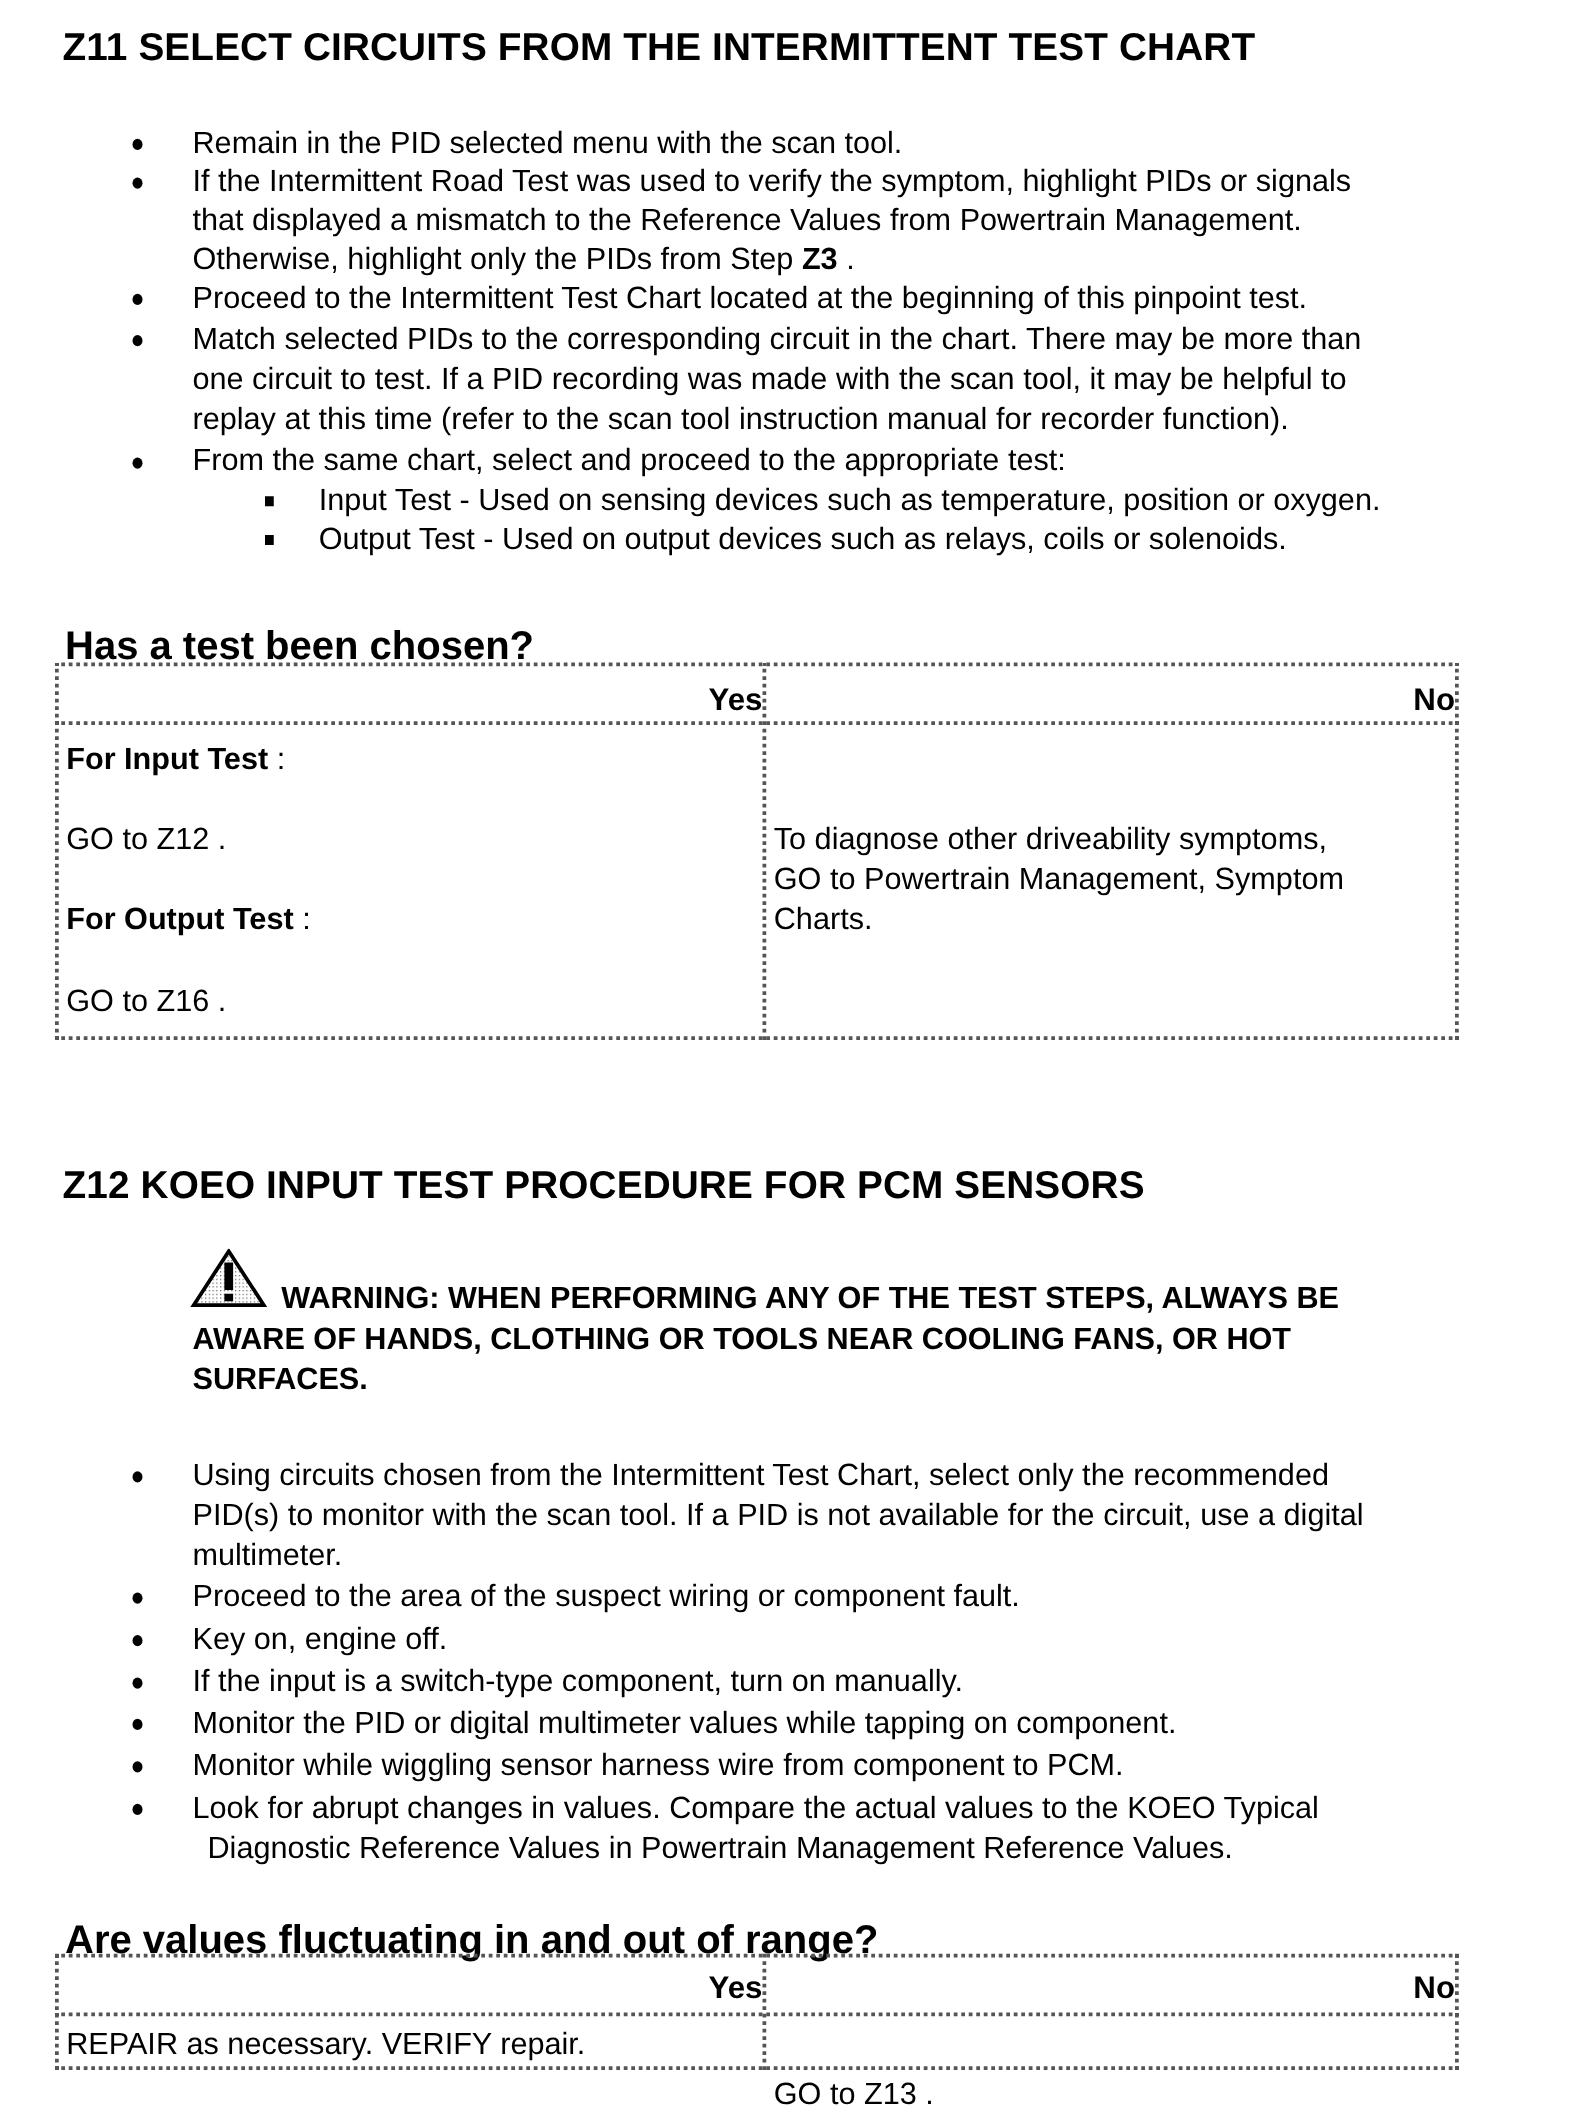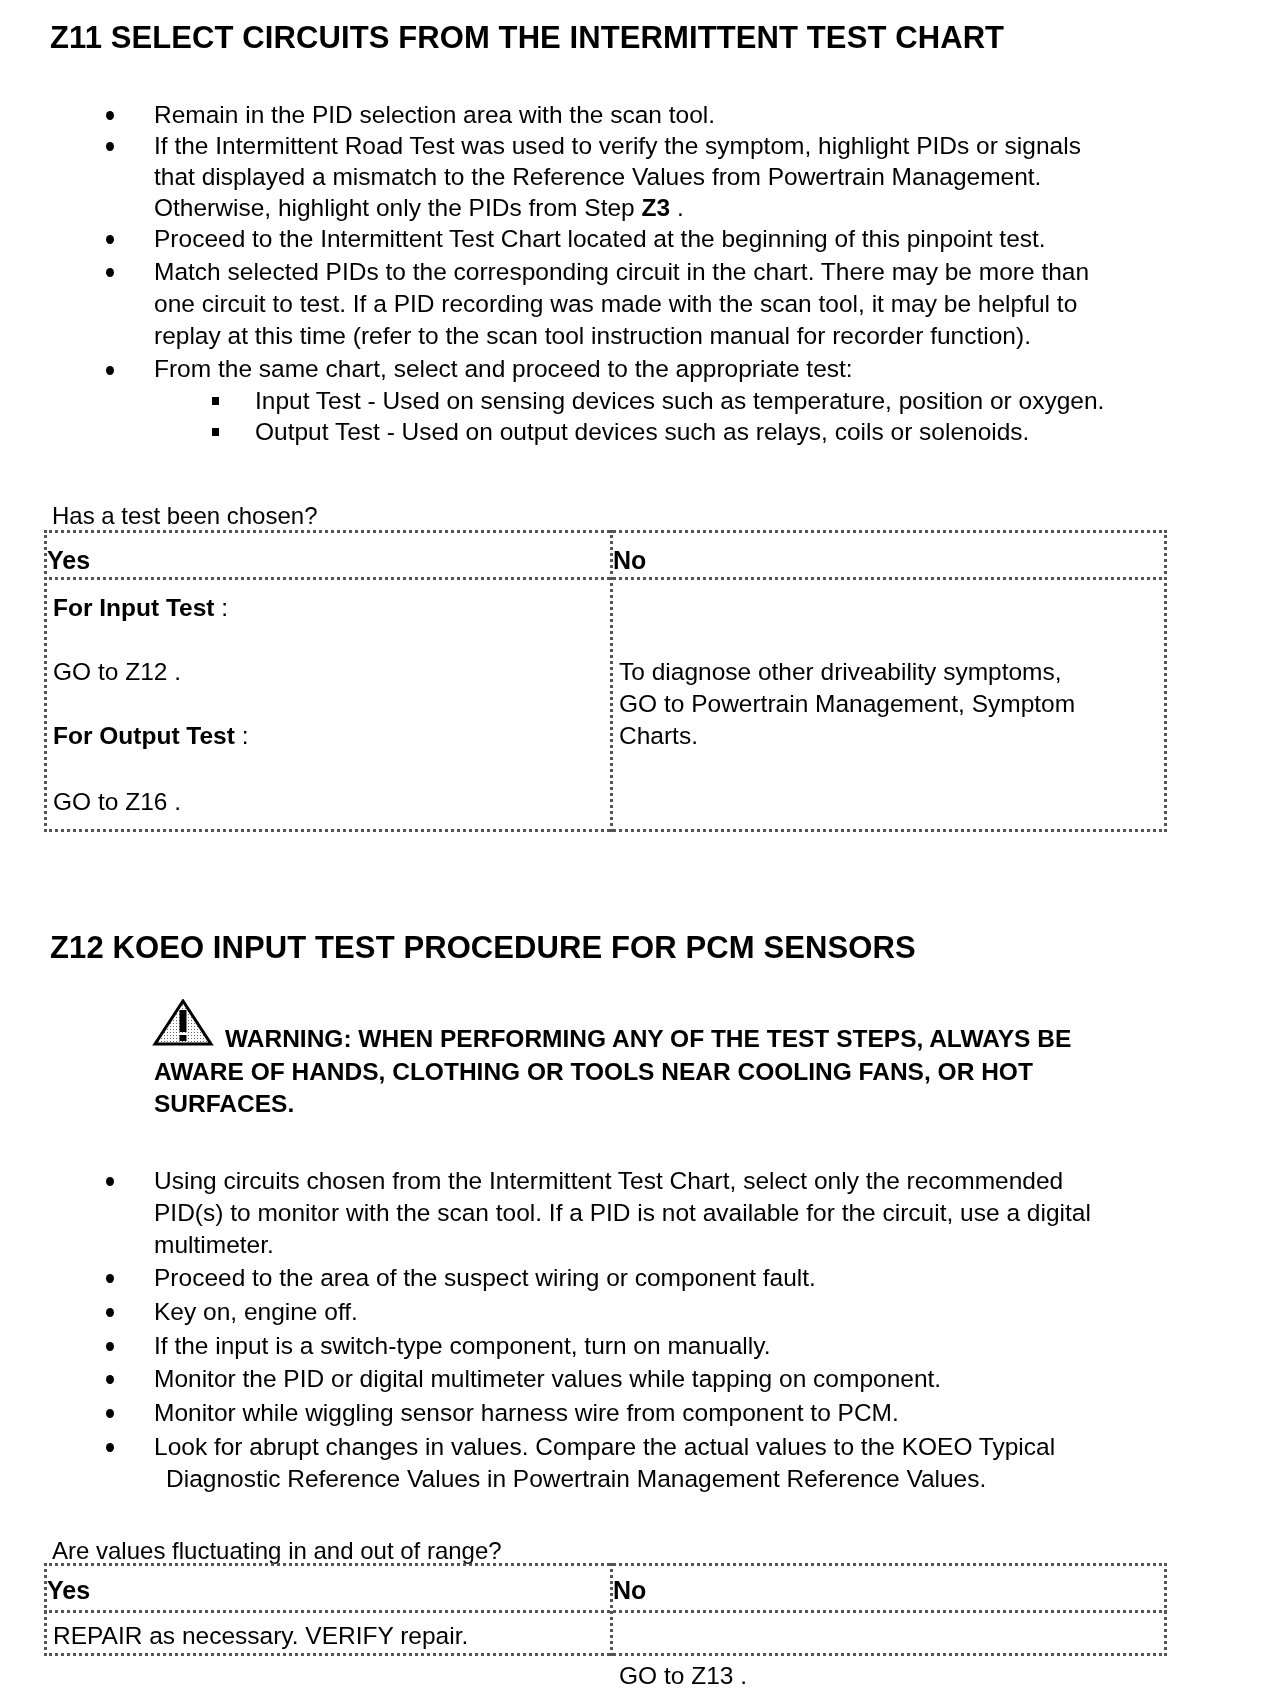--- a/index.html
+++ b/index.html
@@ -17,53 +17,53 @@
     font-size: 24.5px; line-height: 32px; white-space: nowrap;
   }
   .bullet-dot {
     position: absolute; width: 8px; height: 9px; border-radius: 50%;
     background: #000;
   }
   .bullet-sq {
     position: absolute; width: 7px; height: 8px; background: #000;
   }
   .q {
-    font-weight: normal; font-size: 24px; line-height: 28px; white-space: nowrap;
+    font-weight: bold; font-size: 32px; line-height: 28px; white-space: nowrap;
   }
   .tbl-border {
     position: absolute; box-sizing: border-box;
     border: 3px dotted #555;
   }
   .hline {
     position: absolute; height: 0; border-top: 3px dotted #555;
   }
   .vline {
     position: absolute; width: 0; border-left: 3px dotted #555;
   }
   .cell-text {
     position: absolute; font-size: 24.5px; line-height: 32px; white-space: nowrap;
   }
   .th {
     position: absolute; font-weight: bold; font-size: 25px; line-height: 30px;
-    text-align: left; white-space: nowrap;
+    text-align: right; white-space: nowrap;
   }
   b { font-weight: bold; }
   .warn {
     font-weight: bold; font-size: 24.5px; line-height: 32px; white-space: nowrap;
   }
 </style>
 </head>
 <body>
 
 <div class="abs h1" style="left:50px; top:20px;">Z11 SELECT CIRCUITS FROM THE INTERMITTENT TEST CHART</div>
 
 <div>
 
   <span class="bullet-dot" style="left:106px; top:111px;"></span>
-  <div class="abs line" style="left:154px; top:99px;">Remain in the PID selection area with the scan tool.</div>
+  <div class="abs line" style="left:154px; top:99px;">Remain in the PID selected menu with the scan tool.</div>
 
   <span class="bullet-dot" style="left:106px; top:142px;"></span>
   <div class="abs line" style="left:154px; top:130px;">If the Intermittent Road Test was used to verify the symptom, highlight PIDs or signals</div>
   <div class="abs line" style="left:154px; top:161px;">that displayed a mismatch to the Reference Values from Powertrain Management.</div>
   <div class="abs line" style="left:154px; top:192px;"><span>Otherwise, highlight only the PIDs from Step </span><b>Z3</b><span> .</span></div>
 
   <span class="bullet-dot" style="left:106px; top:235px;"></span>
   <div class="abs line" style="left:154px; top:223px;">Proceed to the Intermittent Test Chart located at the beginning of this pinpoint test.</div>
 
   <span class="bullet-dot" style="left:106px; top:268px;"></span>

